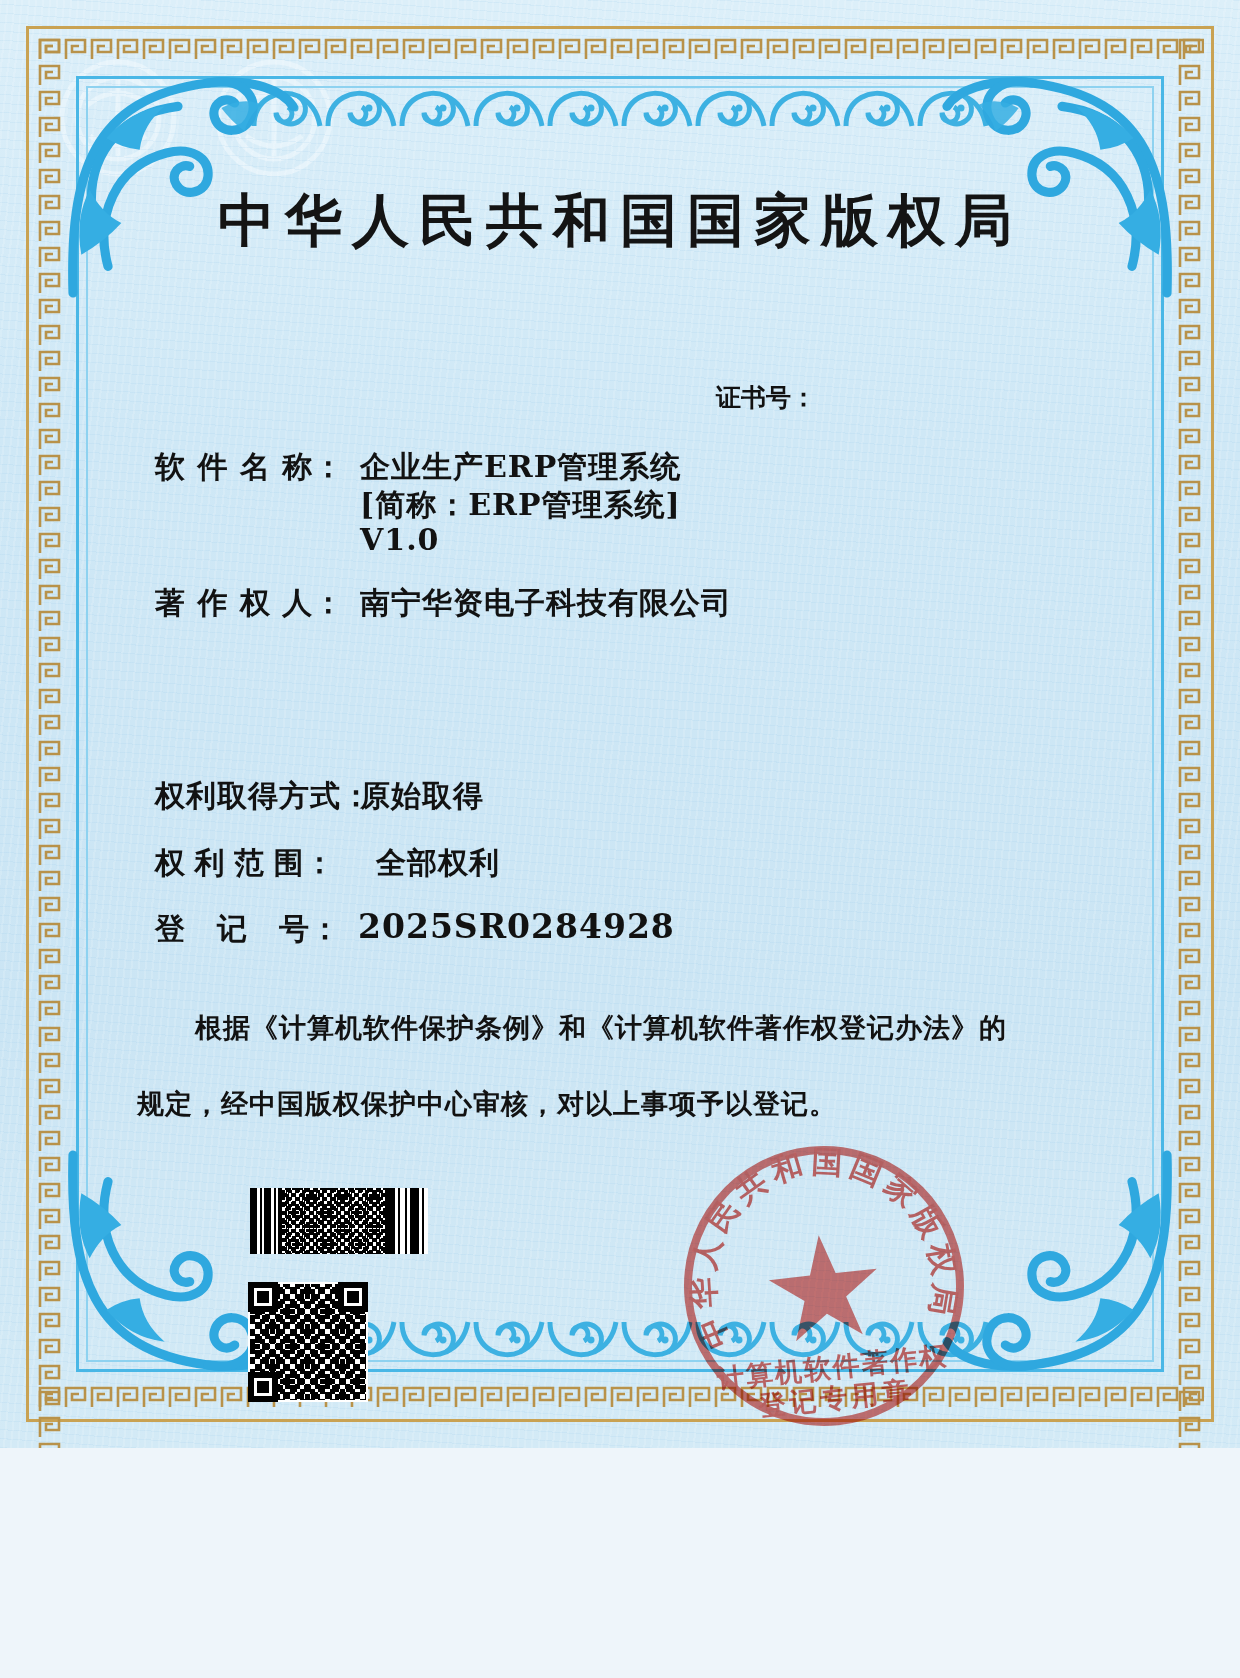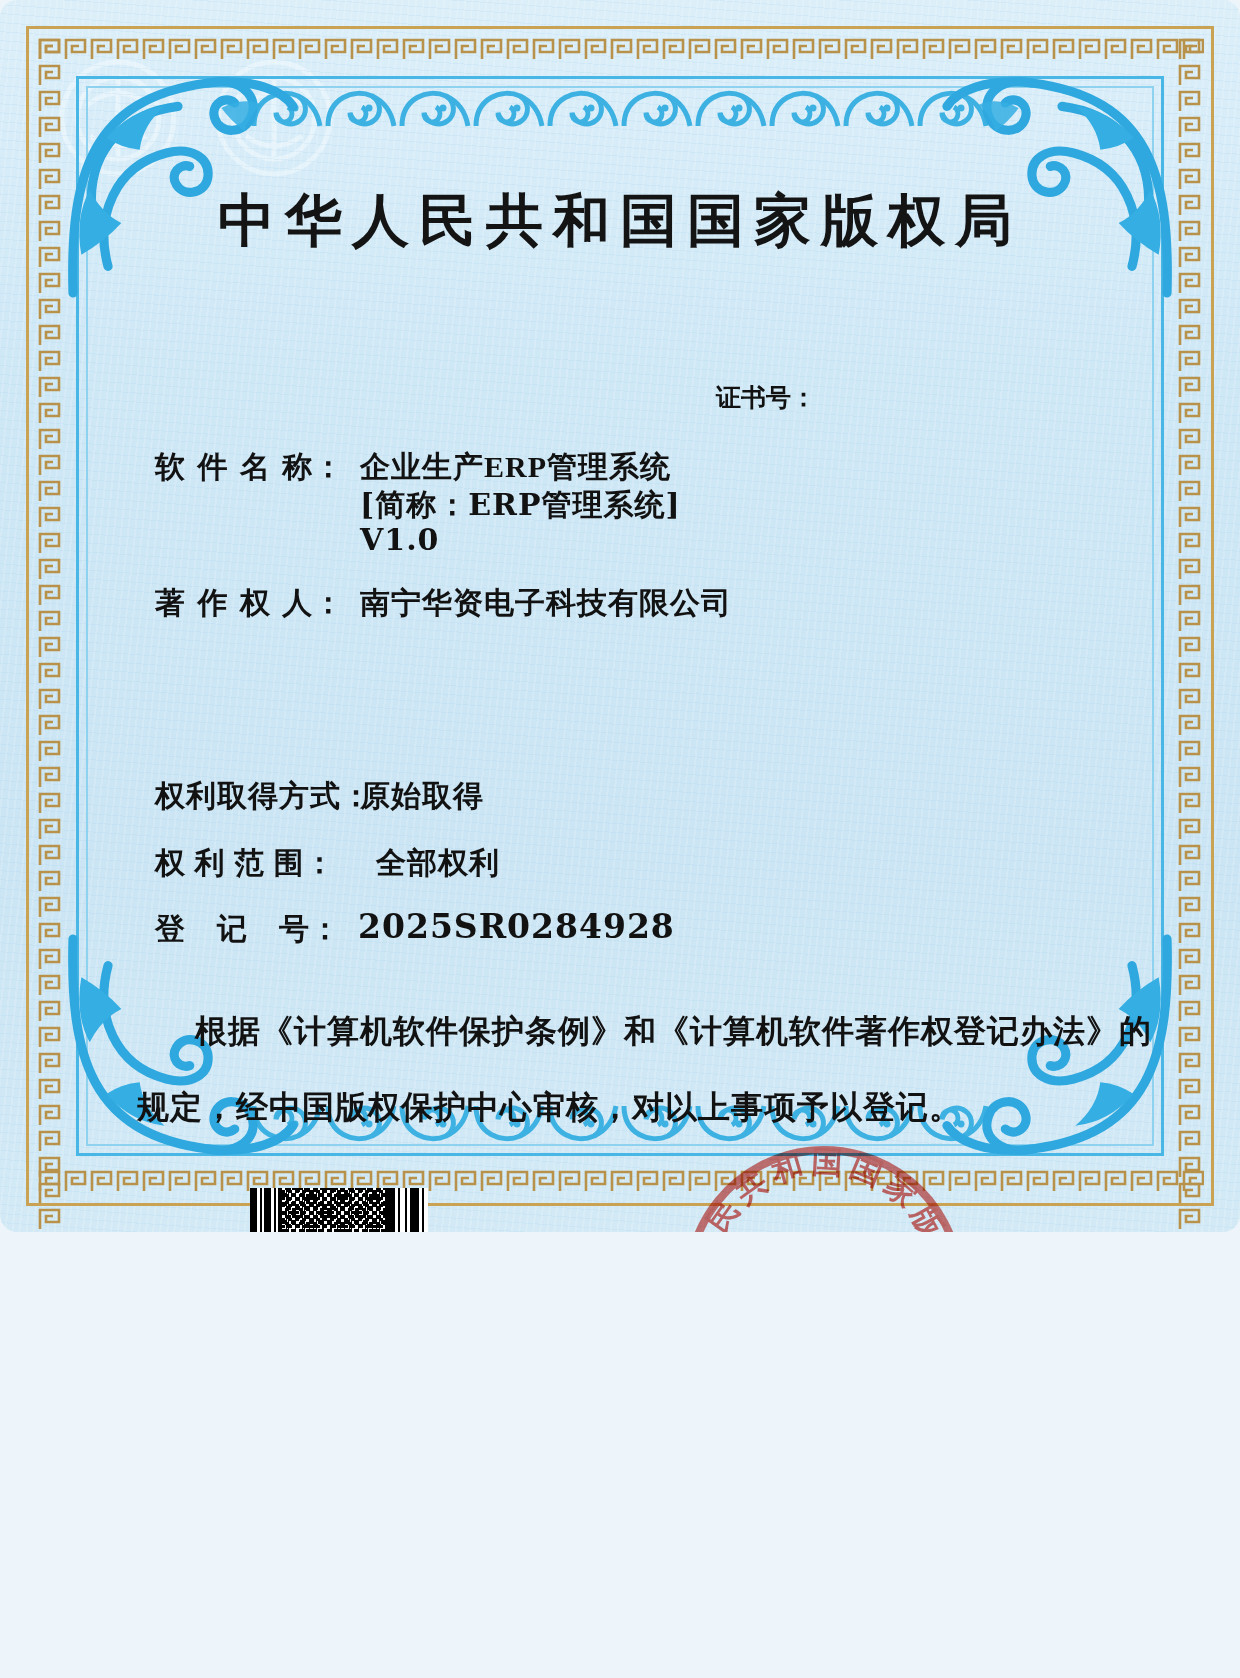--- a/index.html
+++ b/index.html
@@ -1,20 +1,19 @@
 <!DOCTYPE html>
 <html><head>
 <meta charset="utf-8">
 <style>
   html,body{margin:0;padding:0;background:#eef5fa;}
   .page{
-    position:relative; width:1240px; height:1232px; overflow:hidden;
+    position:relative; width:1240px; height:1448px; overflow:hidden;
     background:linear-gradient(180deg,#dceff9 0%, #cfe8f6 30%, #cbe5f4 70%, #d3eaf6 100%);
     font-family:"DejaVu Serif","Liberation Serif",serif;
-    border-radius:17px;
   }
   .guilloche{
     position:absolute; inset:0; pointer-events:none;
     background-image:
       repeating-linear-gradient(96deg, rgba(255,255,255,.14) 0 2px, rgba(255,255,255,0) 2px 7px),
       repeating-linear-gradient(4deg, rgba(160,205,235,.18) 0 1px, rgba(255,255,255,0) 1px 9px);
   }
   .wm{position:absolute; inset:40px; opacity:.55; pointer-events:none;}
   .gold-outline{position:absolute; inset:26px; border:3px solid #c9a253;}
   .gk{position:absolute; overflow:hidden;}
@@ -36,21 +35,21 @@
   .title{position:absolute; left:0; width:100%; text-align:center; color:#141414;
          font-weight:800; font-size:57px; white-space:nowrap;}
   .title1{top:183px; letter-spacing:10px;}
   .title2{top:262px; letter-spacing:4px;}
 
   .certno{position:absolute; top:381px; left:716px; display:flex; gap:24px;
           font-size:25px; font-weight:700; color:#111;}
 
   .fld{position:absolute; font-size:30px; font-weight:700; color:#121212;
        white-space:nowrap; letter-spacing:1px;}
-  .stmt{position:absolute; font-size:32px; font-weight:700; color:#121212;
+  .stmt{position:absolute; font-size:27px; font-weight:700; color:#121212;
         white-space:nowrap; letter-spacing:1px;}
 
   .barcode{position:absolute; left:250px; top:1188px; width:178px; height:66px;
            display:flex; background:#fff;}
   .bc-l{width:32px; background:repeating-linear-gradient(90deg,#000 0 7px,#fff 7px 10px,#000 10px 12px,#fff 12px 14px);}
   .bc-m{flex:1;
         background-image:
           repeating-conic-gradient(#000 0% 25%, rgba(255,255,255,0) 0% 50%),
           repeating-conic-gradient(#000 0% 25%, #fff 0% 50%);
         background-size:9px 9px, 7px 7px;
@@ -182,21 +181,21 @@
     </g>
   </svg>
 
   <div class="title title1">中华人民共和国国家版权局</div>
 
   <div class="certno">
     <span>证书号：</span>
   </div>
 
   <div class="fld" style="left:155px; top:447px;">软 件 名 称：</div>
-  <div class="fld" style="left:360px; top:447px;font-family:Liberation Serif, serif;">企业生产ERP管理系统</div>
+  <div class="fld" style="left:360px; top:447px;">企业生产ERP管理系统</div>
   <div class="fld" style="left:360px; top:485px;">[简称：ERP管理系统]</div>
   <div class="fld" style="left:360px; top:522px;">V1.0</div>
 
   <div class="fld" style="left:155px; top:583px;">著 作 权 人：</div>
   <div class="fld" style="left:360px; top:583px;text-align:center;">南宁华资电子科技有限公司</div>
 
   <div class="fld" style="left:155px; top:776px;">权利取得方式：</div>
   <div class="fld" style="left:360px; top:776px;">原始取得</div>
 
   <div class="fld" style="left:155px; top:843px;font-family:Liberation Serif, serif;">权 利 范 围：</div>

